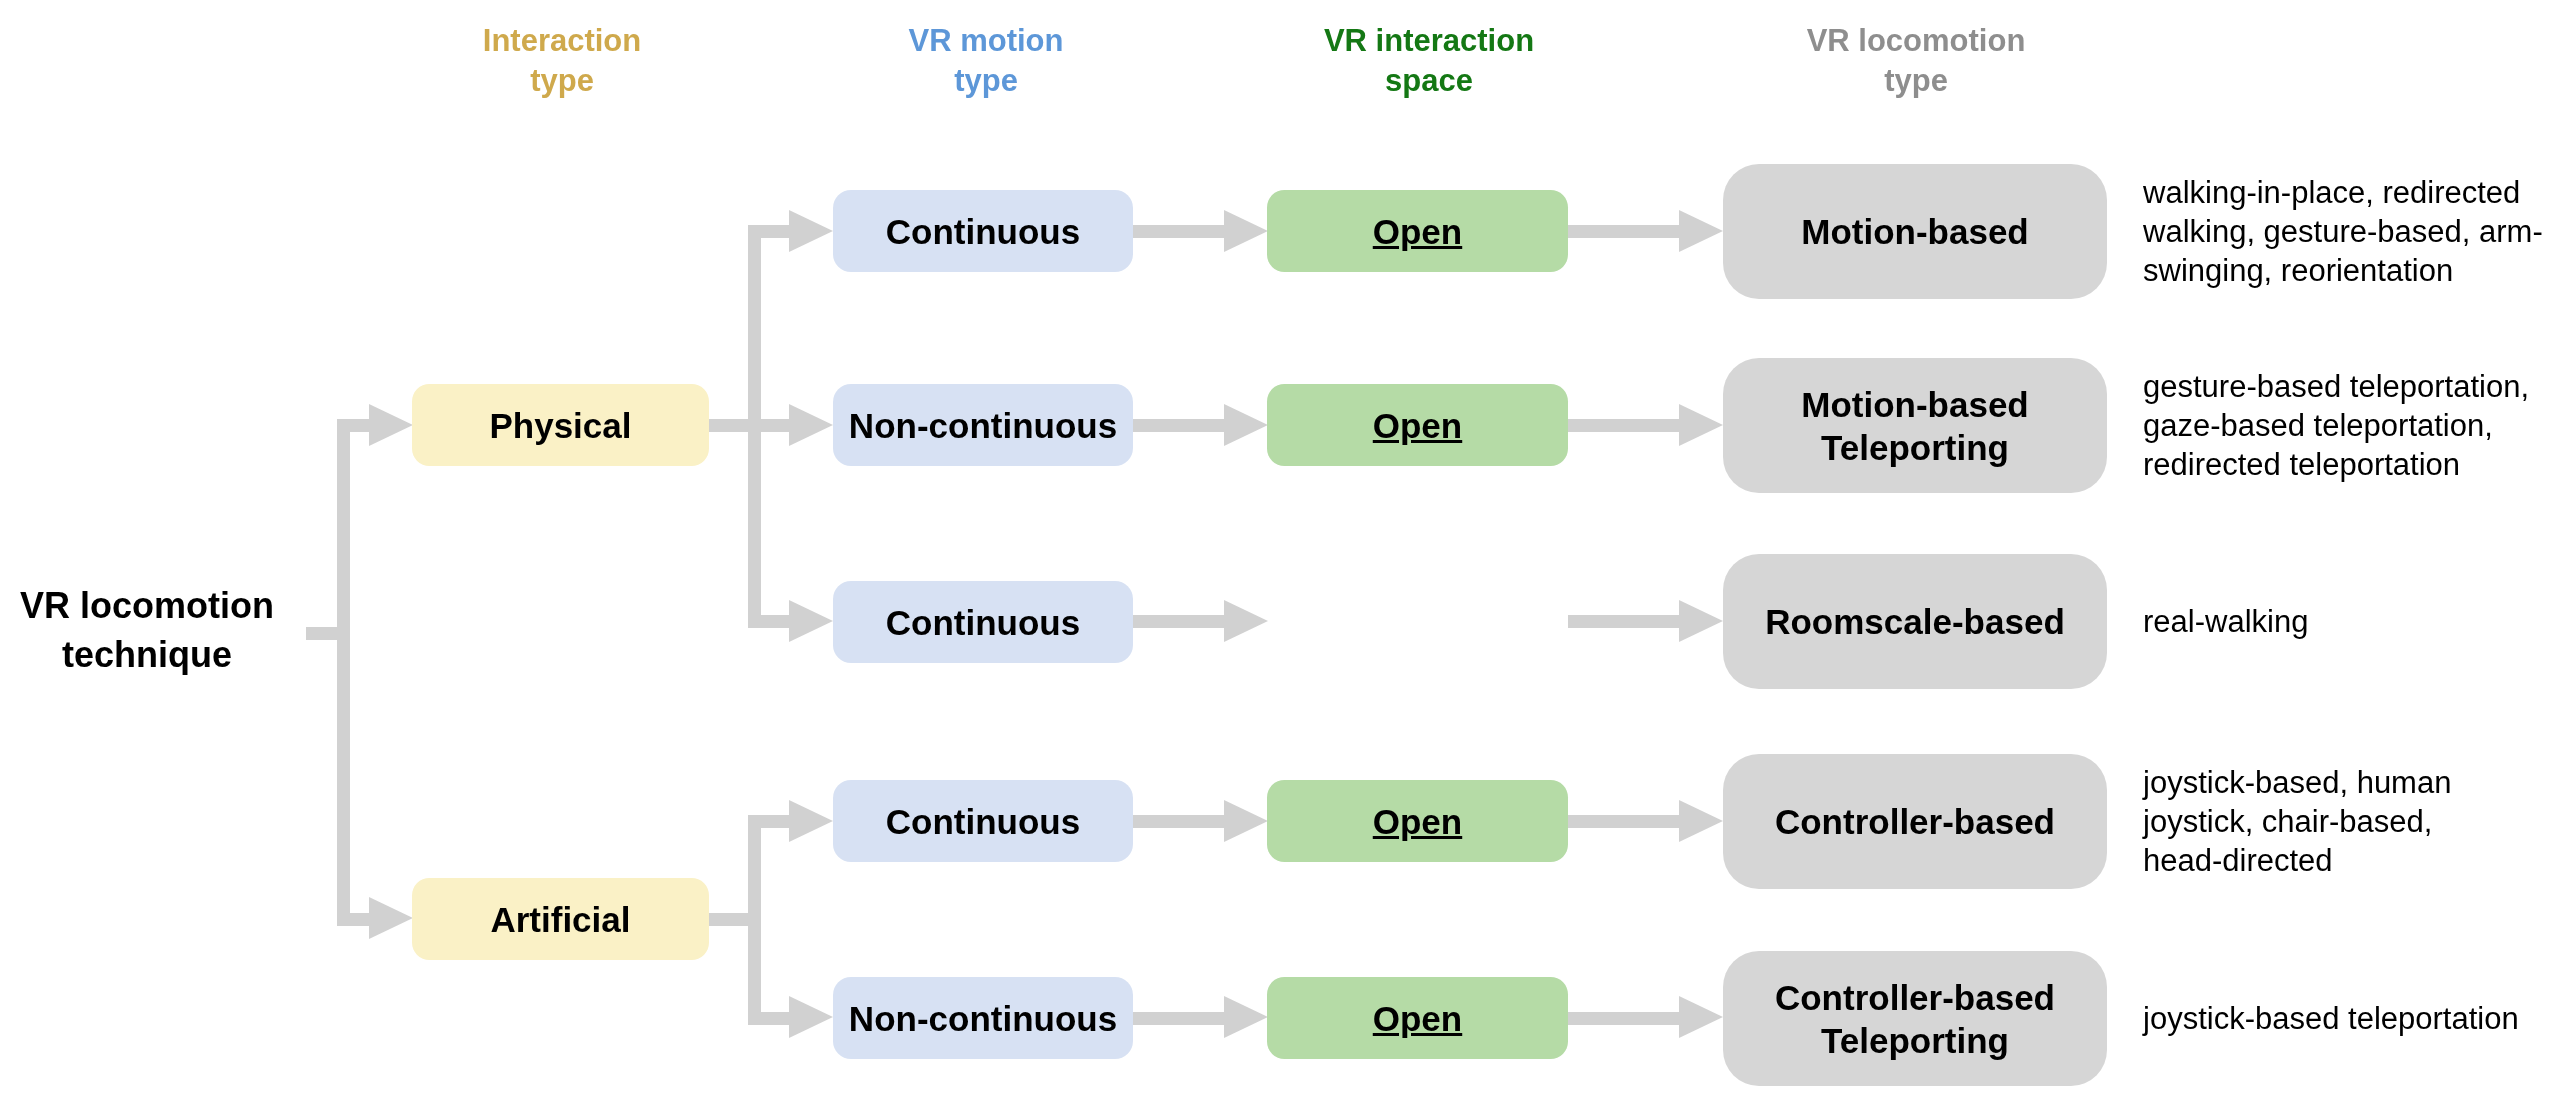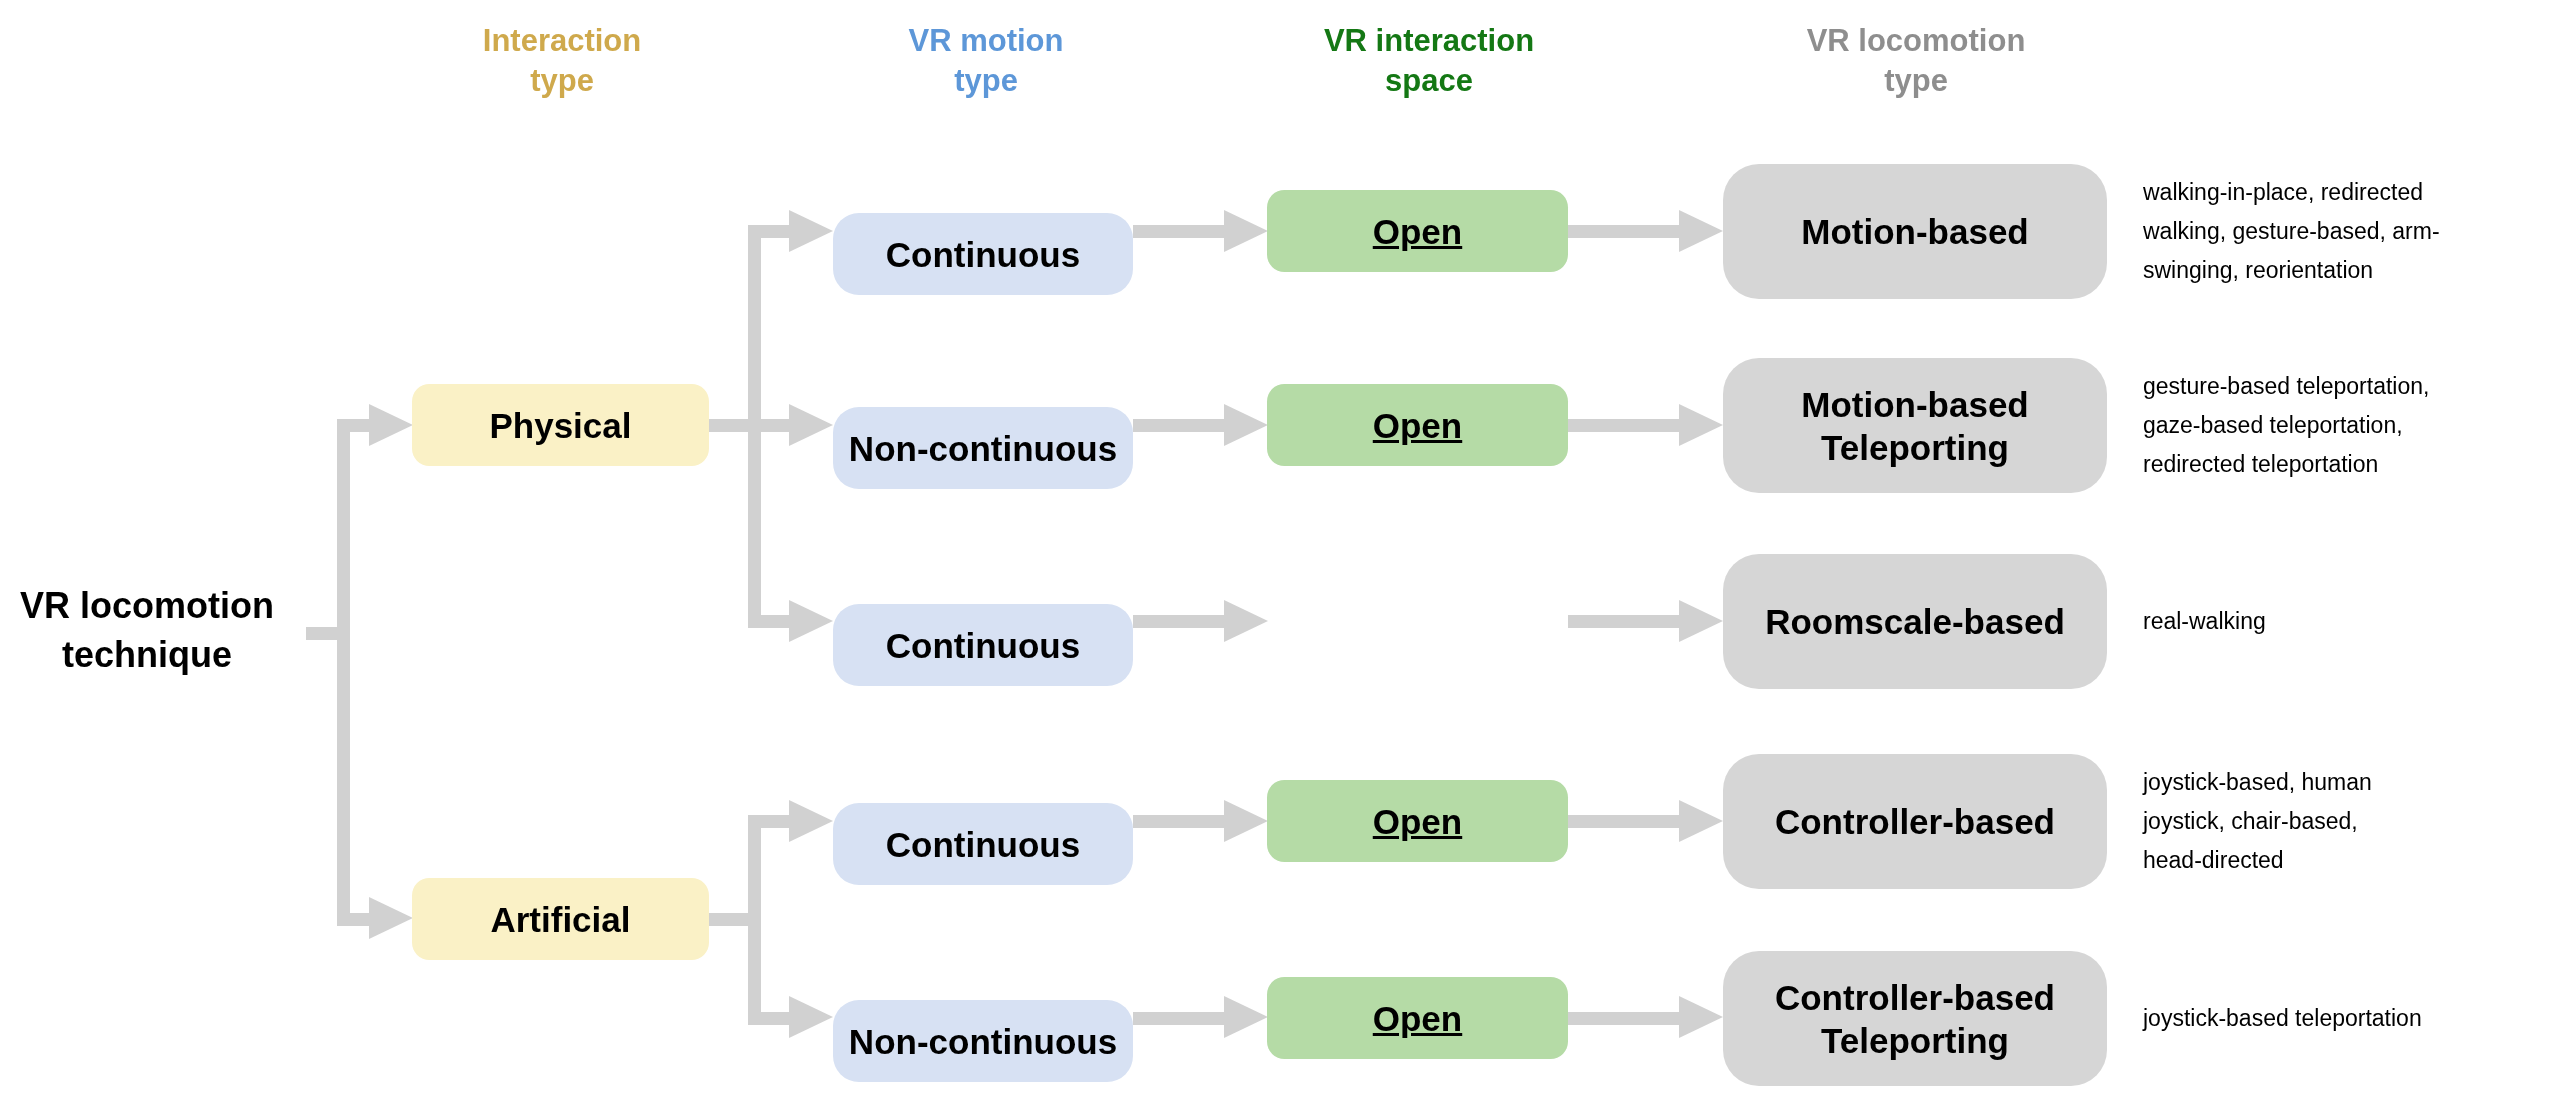--- a/index.html
+++ b/index.html
@@ -50,35 +50,35 @@
     align-items: center;
     justify-content: center;
     font-weight: bold;
     font-size: 35px;
     color: #000000;
     text-align: center;
     white-space: pre-line;
     line-height: 43px;
   }
   .b-yellow { background: #FAF1C6; border-radius: 17.4px; width: 297px; height: 82px; }
-  .b-blue   { background: #D7E1F3; border-radius: 26px; width: 300px; height: 82px; margin-top: 23px; }
+  .b-blue   { background: #D7E1F3; border-radius: 18px; width: 300px; height: 82px; }
   .b-green  { background: #B5DBA6; border-radius: 17.4px; width: 301px; height: 82px; text-decoration: underline; }
   .b-gray   { background: #D6D6D6; border-radius: 36px; width: 384px; height: 135px; }
 
   
   .examples {
     position: absolute;
     left: 2143px;
     width: 444px;
     height: 135px;
     display: flex;
     align-items: center;
   }
   .examples span {
-    font-size: 23px;
+    font-size: 31px;
     line-height: 39px;
     color: #000000;
     white-space: pre-line;
   }
 
   
   .shaft  { position: absolute; height: 12.7px; background: #D1D1D1; }
   .vshaft { position: absolute; width: 12.7px;  background: #D1D1D1; }
   .ahead  {
     position: absolute;

